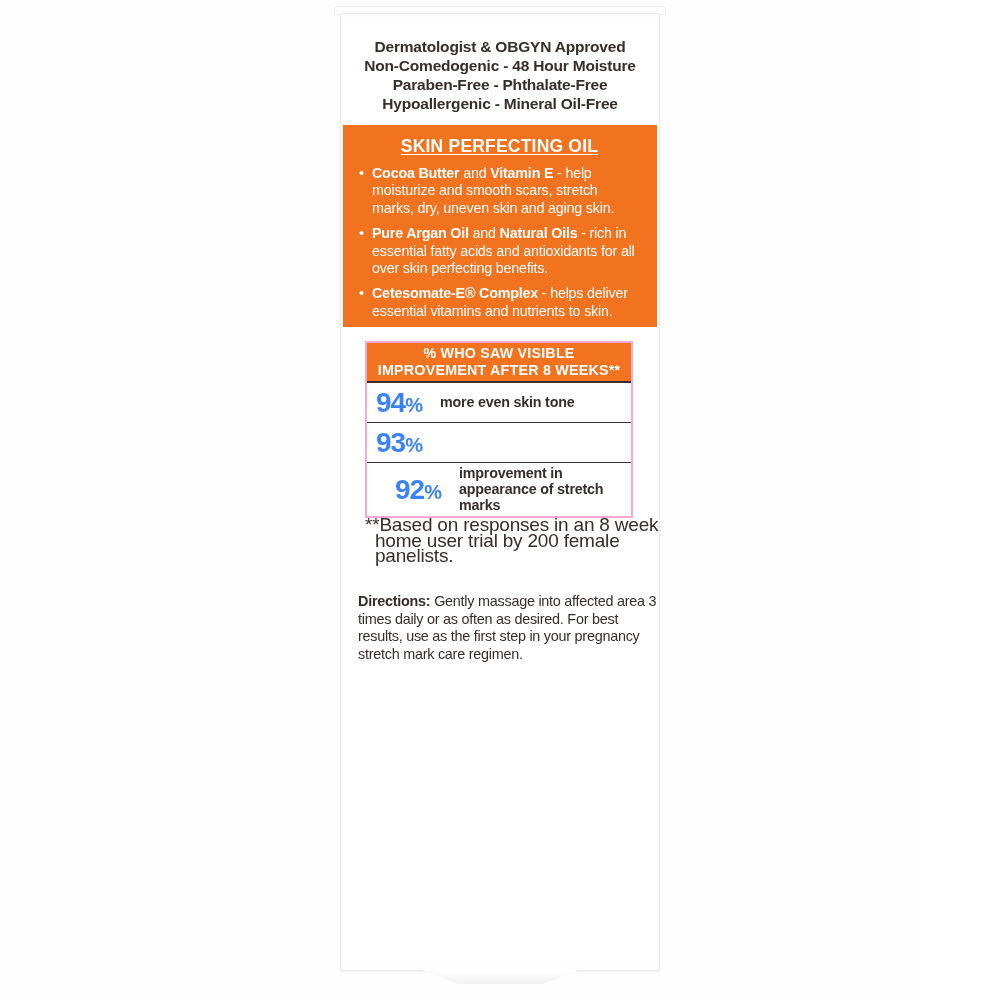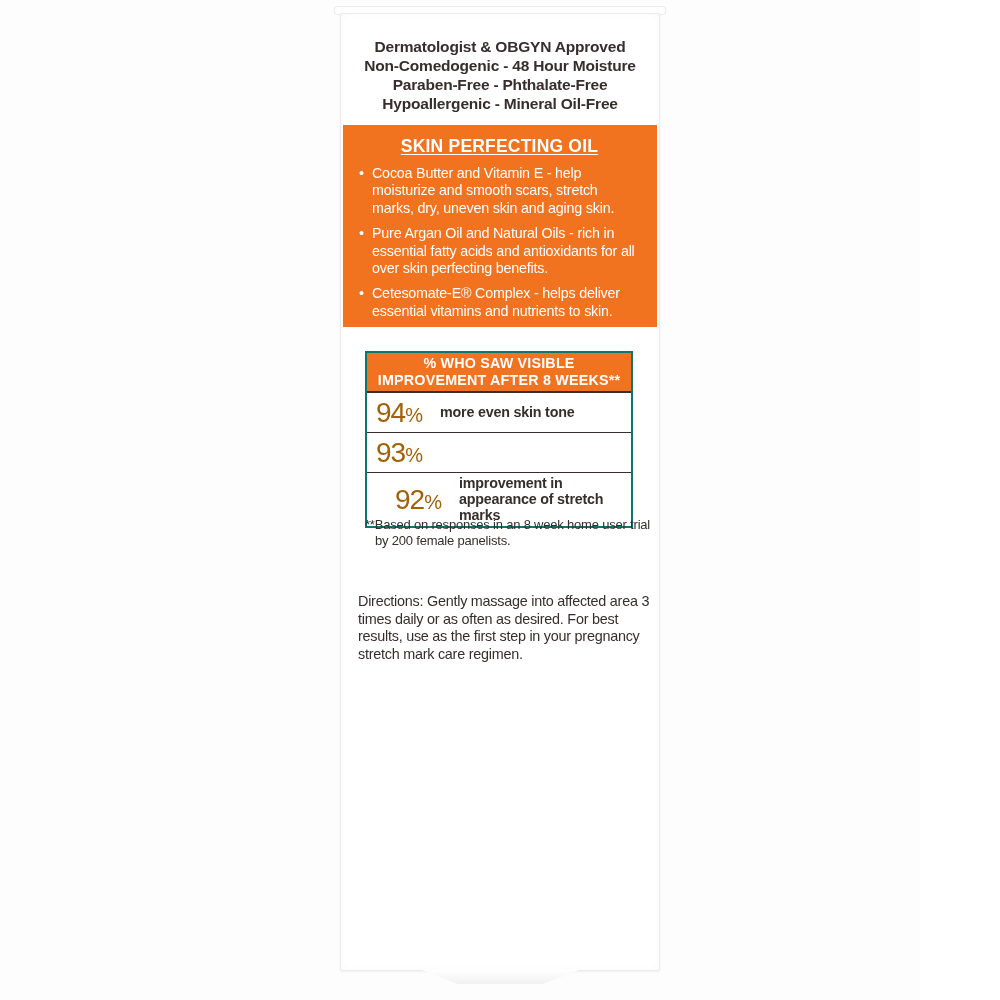--- a/index.html
+++ b/index.html
@@ -37,50 +37,50 @@
     position: absolute; left: 2px; top: 111px; width: 314px; height: 202px;
     background: #f1731f; color: #ffffff; padding: 11px 17px 18px 16px;
   }
   .orange-title {
     text-align: center; font-weight: bold; font-size: 17.5px; letter-spacing: 0.2px;
     text-decoration: underline; text-underline-offset: 2px; margin-bottom: 8px;
   }
   .orange-bullets { list-style: none; font-size: 14.3px; line-height: 17.4px; letter-spacing: -0.2px; }
   .orange-bullets li { position: relative; padding-left: 13px; margin-bottom: 8px; }
   .orange-bullets li .dot { position: absolute; left: 0; top: 0; }
-  .b { font-weight: normal; }
+  .b { font-weight: bold; }
 
   
   .results-table {
-    position: absolute; left: 24px; top: 337px; width: 268px;
-    border: 2px solid #0f766e; background: #ffffff;
+    position: absolute; left: 24px; top: 327px; width: 268px;
+    border: 2px solid #f9a8d4; background: #ffffff;
   }
   .table-header {
     background: #f1731f; color: #ffffff; text-align: center; font-weight: bold;
     font-size: 14.3px; line-height: 16.5px; padding: 2px 0 3px; letter-spacing: 0.2px;
     border-bottom: 2px solid #39302e;
   }
   .t-row {
     display: flex; align-items: center; padding: 3px 8px 3px 9px;
     border-bottom: 1.5px solid #39302e; min-height: 40px; background: #ffffff;
   }
   .t-row:last-child { border-bottom: none; padding-left: 28px; }
   .pct {
-    flex: none; width: 64px; color: #a16207; font-weight: normal;
+    flex: none; width: 64px; color: #3b82f6; font-weight: bold;
     font-size: 28px; letter-spacing: -1px; line-height: 1;
   }
   .pct .pct-sign { font-size: 20px; letter-spacing: 0; }
   .row-label {
     font-weight: bold; color: #362e2c; font-size: 14.3px; line-height: 15.8px;
     letter-spacing: -0.2px; width: 192px;
   }
 
   .footnote {
     position: absolute; left: 24px; top: 503px; width: 296px;
-    font-size: 13px; line-height: 15.5px; color: #372e2c; letter-spacing: -0.2px;
+    font-size: 19px; line-height: 15.5px; color: #372e2c; letter-spacing: -0.2px;
     padding-left: 10px; text-indent: -10px;
   }
 
   
   .usage-headline {
     position: absolute; left: 17px; top: 550px; width: 300px;
     font-weight: bold; font-size: 14.8px; color: #372e2c; letter-spacing: -0.2px;
   }
   .directions {
     position: absolute; left: 17px; top: 579px; width: 304px;

